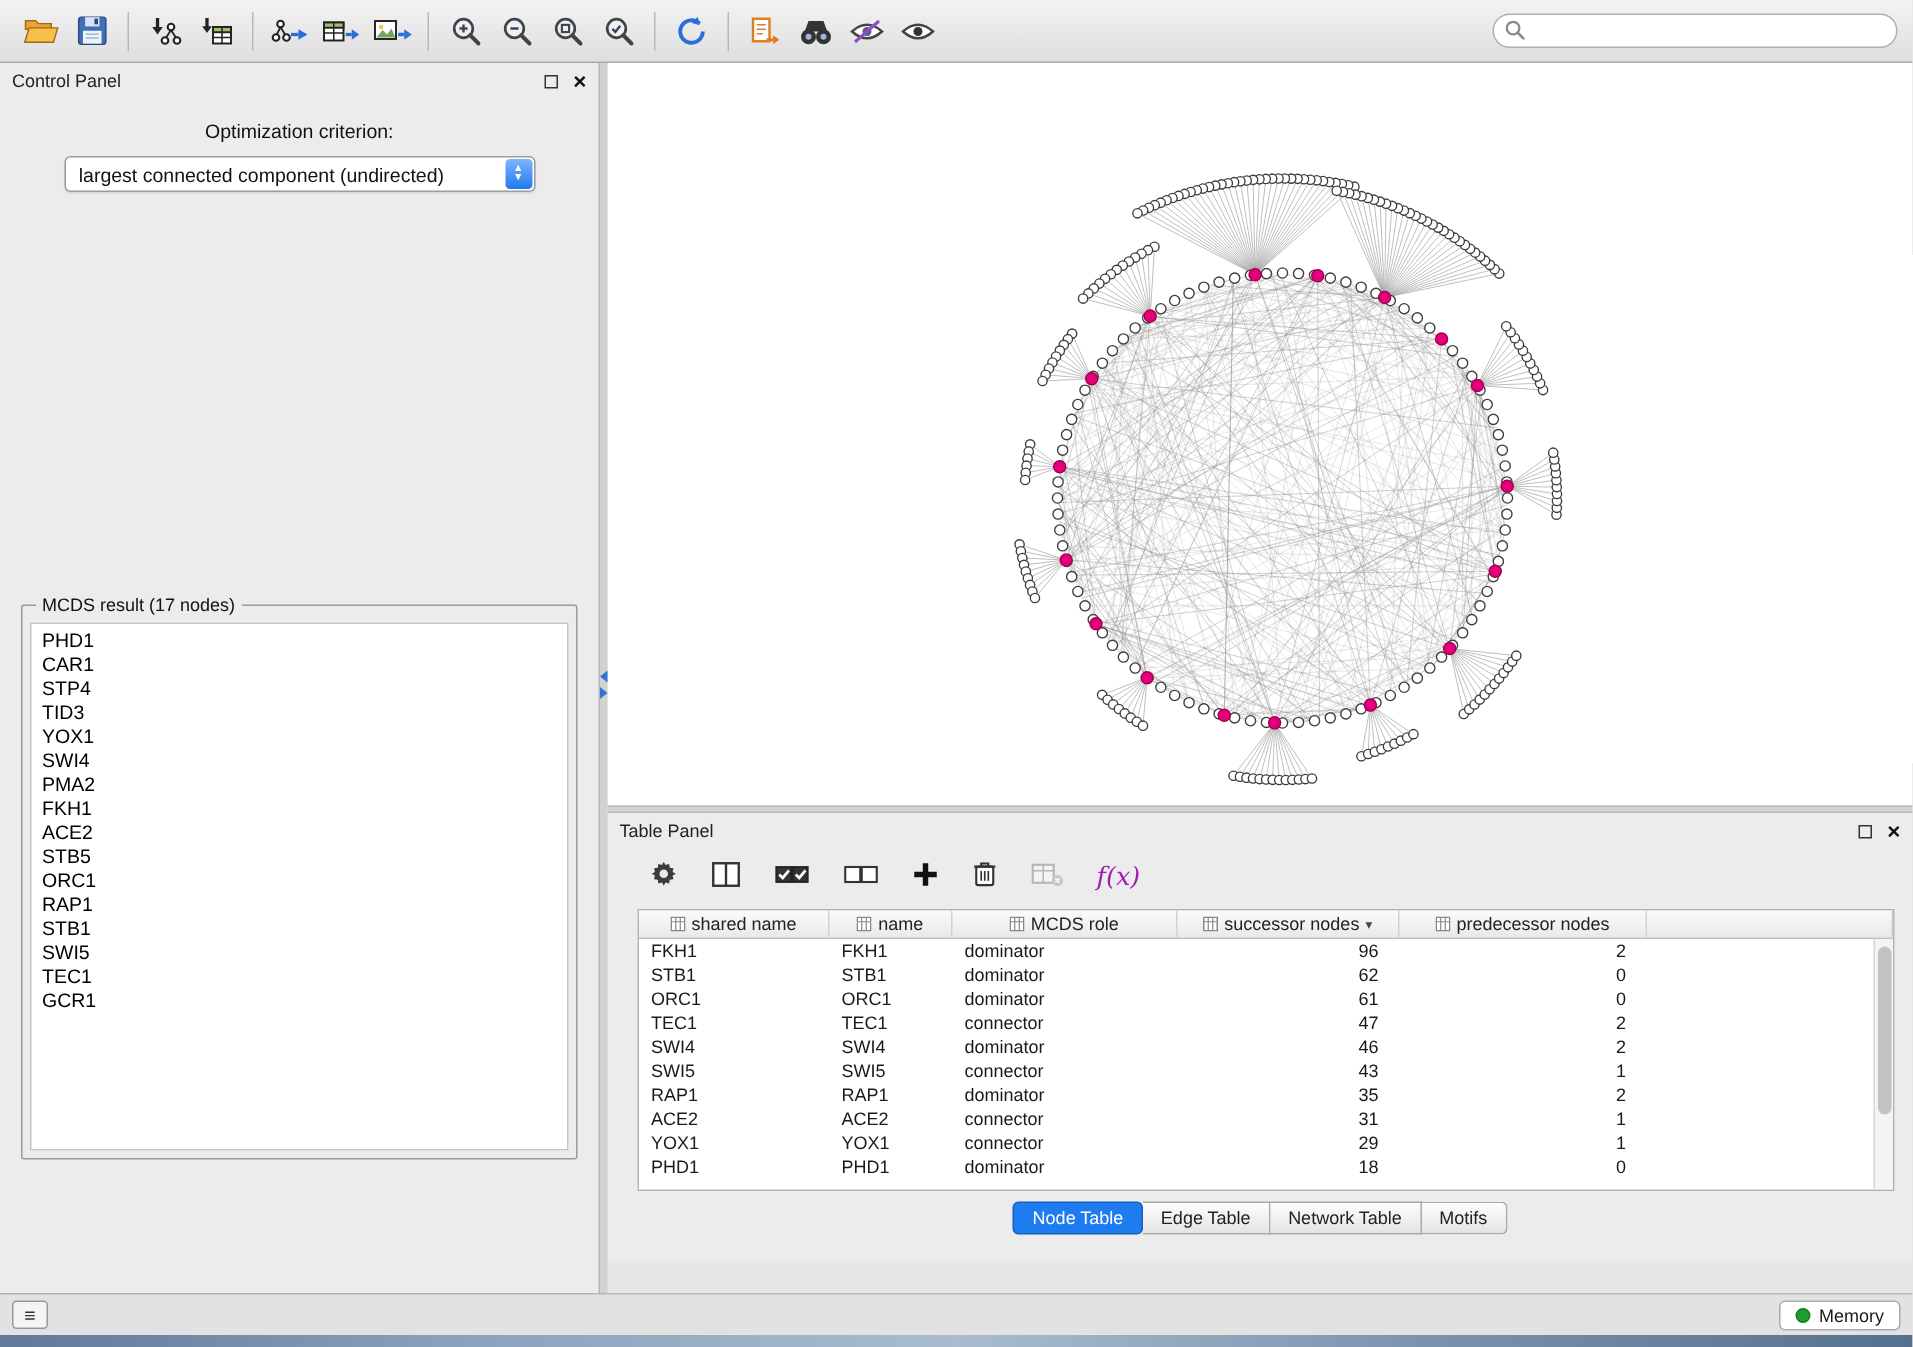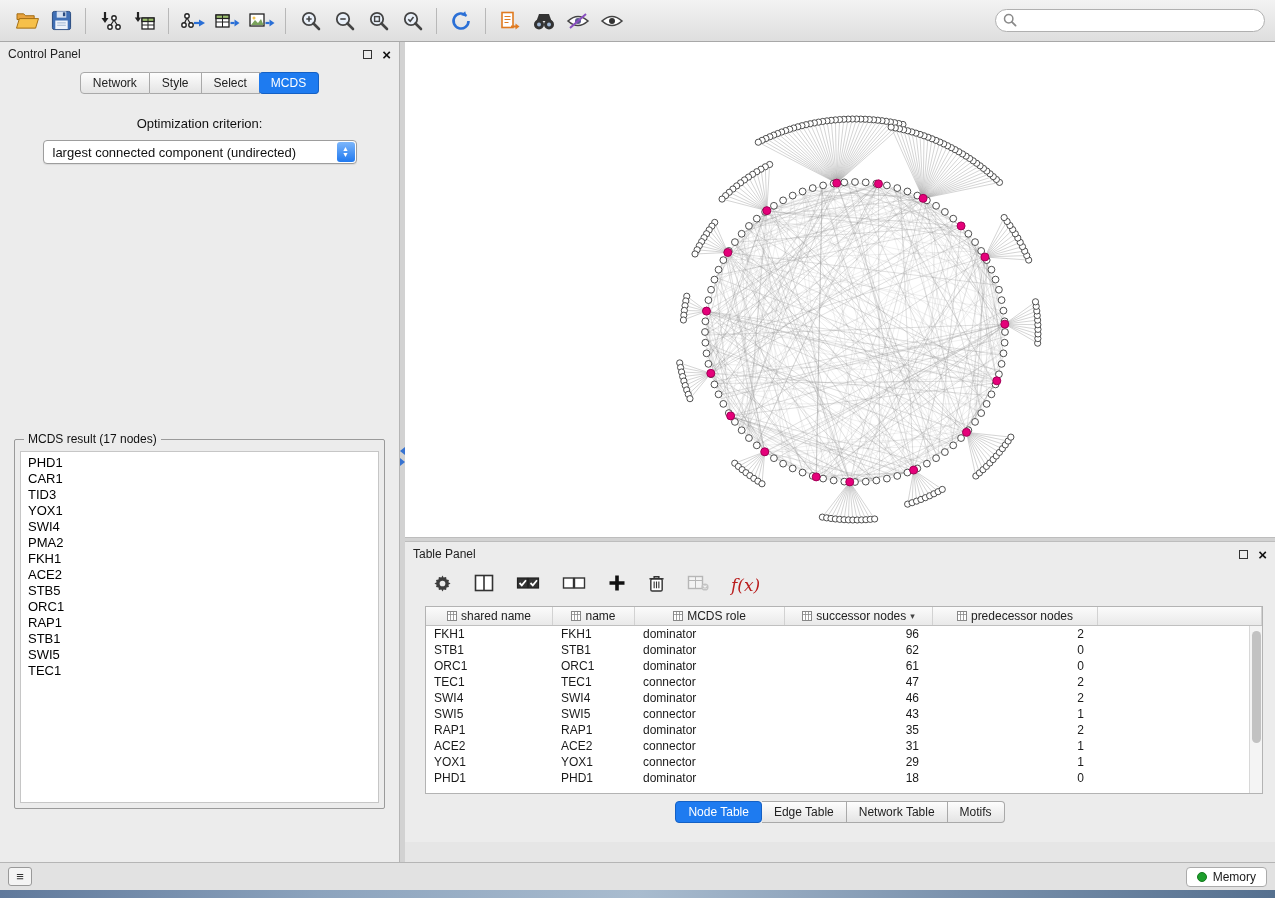--- a/index.html
+++ b/index.html
@@ -63,21 +63,21 @@
   .light.red { background:#ff5f57; border:1px solid #e0443e; }
   .light.yellow { background:#febc2e; border:1px solid #dea123; }
   .light.green { background:#28c840; border:1px solid #1dad2b; }
   .net-title { font-size:13px; font-weight:bold; color:#111; }
   .net-canvas { height:495px; background:#fff; flex:none; }
   .hsplit { height:5px; background:#d2d2d2; border-top:1px solid #bdbdbd; border-bottom:1px solid #bdbdbd; flex:none; }
 
   
   .table-panel { height:300px; background:#ececec; display:flex; flex-direction:column; flex:none; }
   .tp-toolbar { height:38px; display:flex; align-items:center; gap:22px; padding-left:28px; flex:none; }
-  .fx { font-family:"DejaVu Serif", serif; font-style:italic; color:#b91c1c; font-size:17px; }
+  .fx { font-family:"DejaVu Serif", serif; font-style:italic; color:#a21caf; font-size:17px; }
   .tbl-wrap { margin:2px 12px 0 20px; background:#fff; border:1px solid #b3b3b3; height:188px; position:relative; overflow:hidden; flex:none; }
   .tbl-head { display:grid; grid-template-columns:127px 82px 150px 148px 165px 1fr; background:linear-gradient(#fbfbfb,#e9e9e9);
               border-bottom:1px solid #c0c0c0; height:19px; }
   .th { display:flex; align-items:center; justify-content:center; gap:4px; font-size:12px; color:#222;
         border-right:1px solid #d2d2d2; overflow:hidden; }
   .chev { font-size:9px; color:#444; }
   .trow { display:grid; grid-template-columns:127px 82px 150px 148px 165px 1fr; height:16px; }
   .td { font-size:12px; line-height:16px; padding-left:8px; white-space:nowrap; overflow:hidden; }
   .td.num { text-align:right; padding-right:14px; }
   .vscroll { position:absolute; right:0; top:19px; bottom:0; width:13px; background:#f4f4f4; border-left:1px solid #d8d8d8; }
@@ -246,52 +246,48 @@
 
   <div class="main">
 
     <div class="control-panel">
       <div class="panel-head">
         <span class="ptitle">Control Panel</span>
         <span class="spacer"></span>
         <span class="float-box"></span>
         <span class="close-x">×</span>
       </div>
-      <div class="cp-tabs">
-        <span class="cp-tab">Network</span>
-        <span class="cp-tab">Style</span>
-        <span class="cp-tab">Select</span>
-        <span class="cp-tab active">MCDS</span>
-      </div>
       <div class="cp-content">
         <div class="opt-label">Optimization criterion:</div>
         <div class="mac-select">
           <span class="sel-text">largest connected component (undirected)</span>
           <span class="sel-arrows">
               <span>▲</span>
               <span>▼</span>
             </span>
         </div>
         <fieldset class="mcds-fieldset">
           <legend>MCDS result (17 nodes)</legend>
           <div class="mcds-list">
             <div class="mcds-item">PHD1</div>
             <div class="mcds-item">CAR1</div>
+            <div class="mcds-item">STP4</div>
             <div class="mcds-item">TID3</div>
             <div class="mcds-item">YOX1</div>
             <div class="mcds-item">SWI4</div>
             <div class="mcds-item">PMA2</div>
             <div class="mcds-item">FKH1</div>
             <div class="mcds-item">ACE2</div>
             <div class="mcds-item">STB5</div>
             <div class="mcds-item">ORC1</div>
             <div class="mcds-item">RAP1</div>
             <div class="mcds-item">STB1</div>
             <div class="mcds-item">SWI5</div>
             <div class="mcds-item">TEC1</div>
+            <div class="mcds-item">GCR1</div>
           </div>
         </fieldset>
       </div>
     </div>
 
     <div class="vsplit">
       <div class="arrs">
           <span class="tri-l"></span>
           <span class="tri-r"></span>
         </div>

